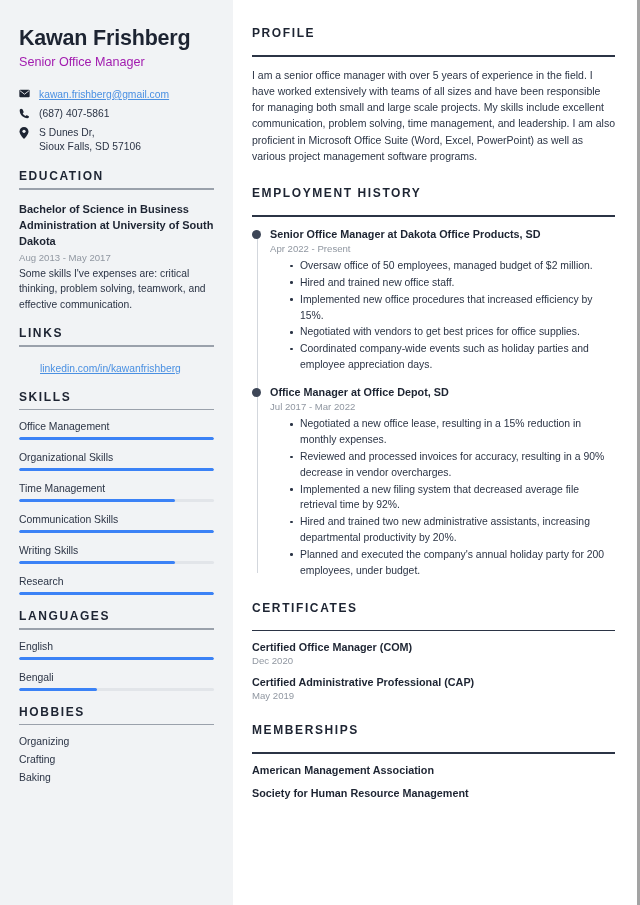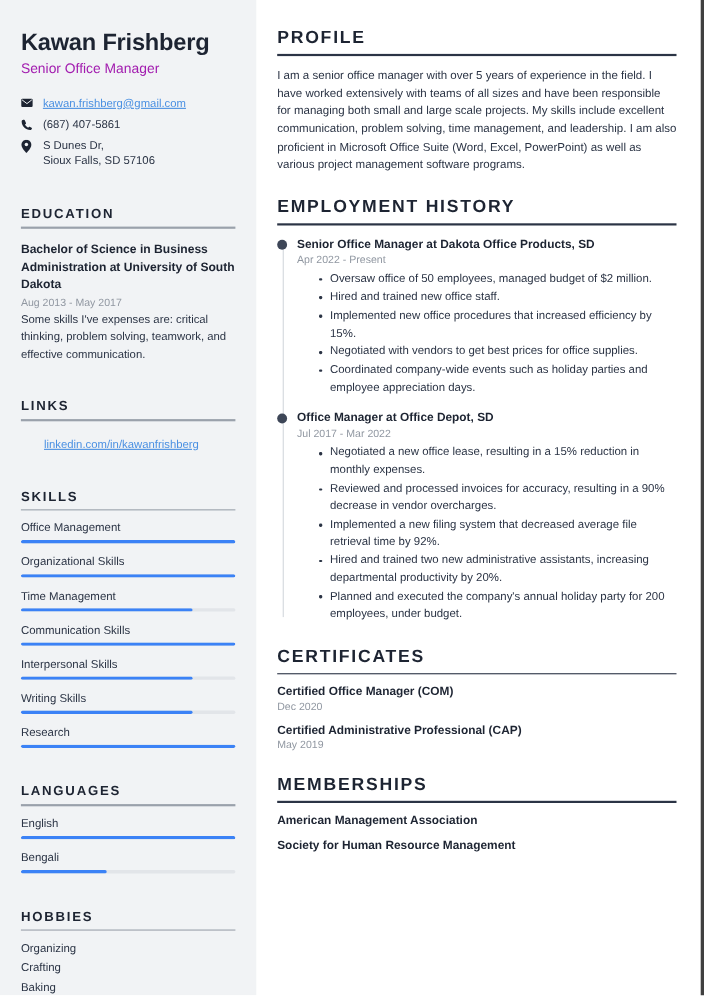--- a/index.html
+++ b/index.html
@@ -9,21 +9,21 @@
     height: 905px;
     background: #ffffff;
     font-family: "Liberation Sans", sans-serif;
   }
 
   .page {
     position: relative;
     width: 640px;
     height: 905px;
     background: #ffffff;
-    border-right: 3px solid #404040;
+    border-right: 3px solid #a3a3a3;
     display: flex;
     overflow: hidden;
   }
 
   
   .sidebar {
     width: 233px;
     min-width: 233px;
     background: #f1f3f5;
     padding: 26px 19px 20px 19px;
@@ -75,21 +75,21 @@
   }
 
   .addr-line { display: block; }
 
   
   .side-head {
     font-size: 12px;
     font-weight: bold;
     letter-spacing: 1.6px;
     color: #1d2432;
-    margin-top: 32px;
+    margin-top: 14px;
     padding-bottom: 5px;
   }
   .side-rule {
     height: 1.5px;
     background: #9aa1ab;
     margin-bottom: 11px;
   }
 
   .edu-degree {
     font-size: 11px;
@@ -142,25 +142,25 @@
     margin-bottom: 7px;
   }
 
   
   .main {
     flex: 1;
     padding: 26px 22px 20px 19px;
   }
 
   .main-head {
-    font-size: 16px;
+    font-size: 12px;
     font-weight: bold;
     letter-spacing: 1.6px;
     color: #1d2432;
-    padding-bottom: 5px;
+    padding-bottom: 15px;
   }
   .main-rule {
     height: 1.5px;
     background: #2b3445;
     margin-bottom: 10px;
   }
 
   .profile-text {
     font-size: 10.5px;
     color: #2b3445;
@@ -332,26 +332,20 @@
     <div class="bar-item">
       <div class="bar-label">Time Management</div>
       <div class="bar-track">
         <div class="bar-fill" style="width: 80%;"></div>
       </div>
     </div>
     <div class="bar-item">
       <div class="bar-label">Communication Skills</div>
       <div class="bar-track">
         <div class="bar-fill" style="width: 100%;"></div>
-      </div>
-    </div>
-    <div class="bar-item">
-      <div class="bar-label">Interpersonal Skills</div>
-      <div class="bar-track">
-        <div class="bar-fill" style="width: 80%;"></div>
       </div>
     </div>
     <div class="bar-item">
       <div class="bar-label">Writing Skills</div>
       <div class="bar-track">
         <div class="bar-fill" style="width: 80%;"></div>
       </div>
     </div>
     <div class="bar-item">
       <div class="bar-label">Research</div>

